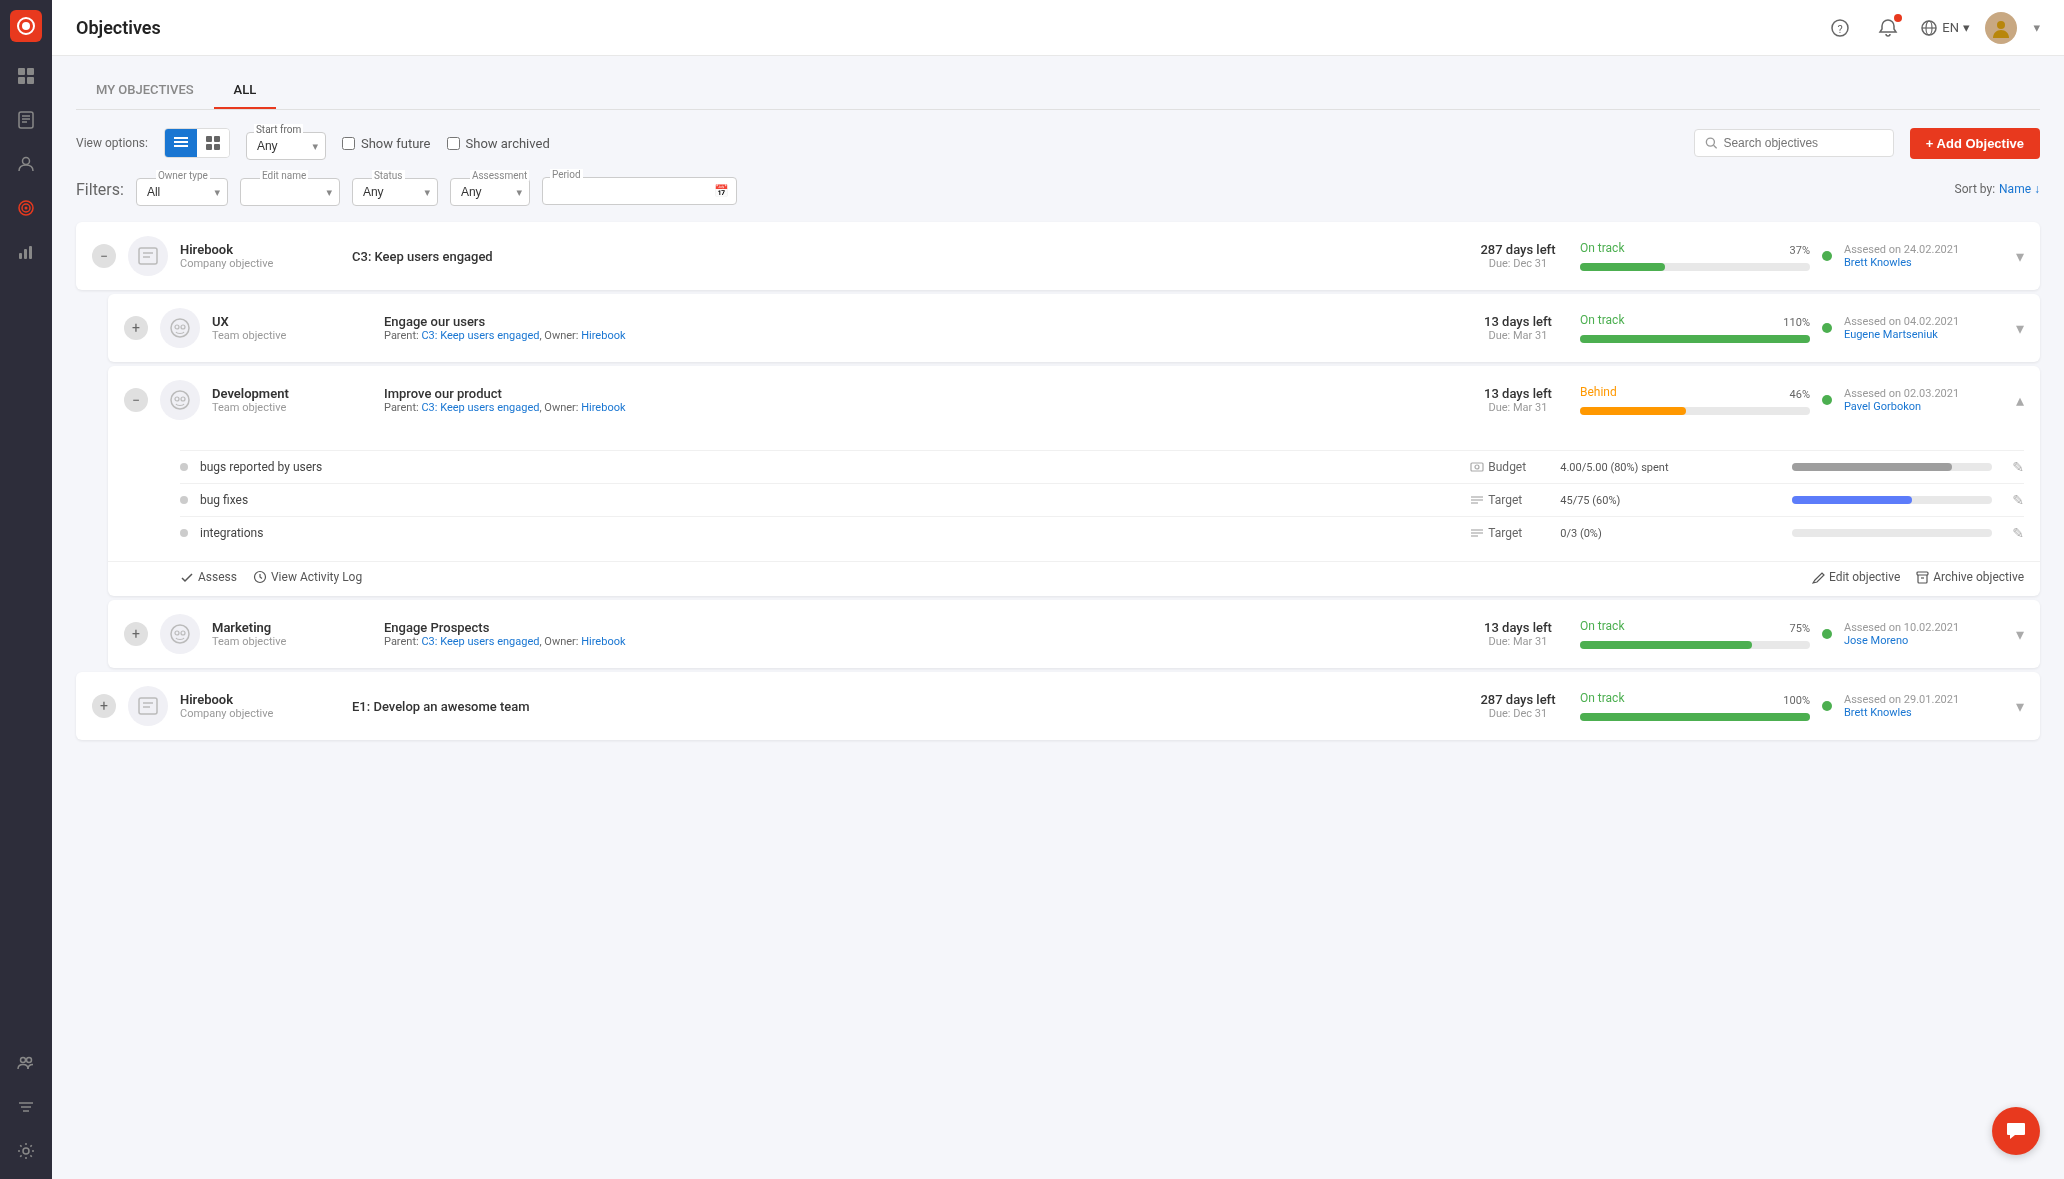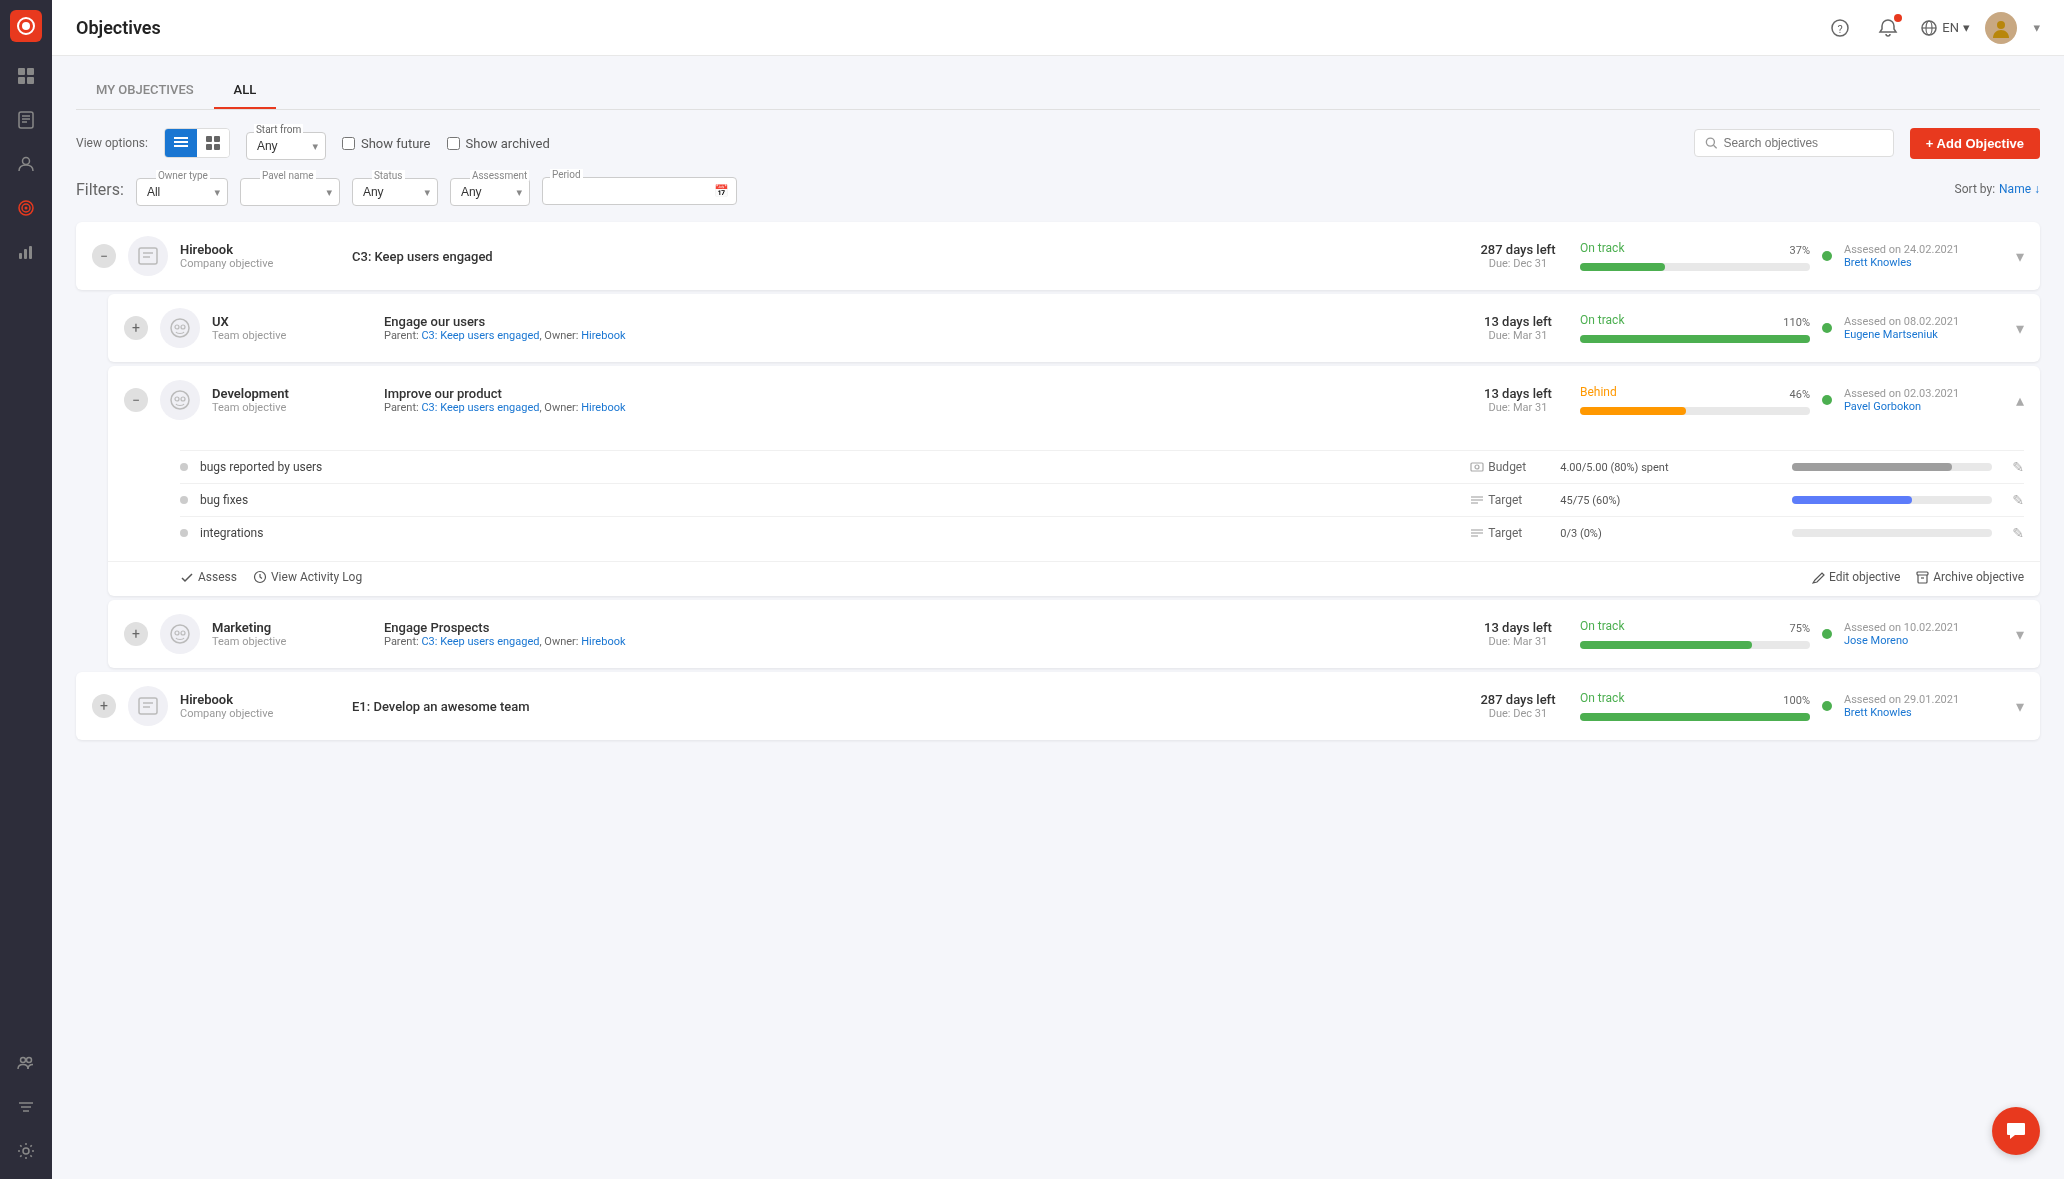--- a/index.html
+++ b/index.html
@@ -271,21 +271,21 @@
     <div class="filters-row">
       <span class="filters-label">Filters:</span>
       <div class="filter-select" style="margin-top:6px; position:relative;">
         <label>Owner type</label>
         <select>
           <option>All</option><option>Company</option><option>Team</option><option>Individual</option>
         </select>
         <span style="position:absolute;right:8px;top:50%;transform:translateY(-50%);color:#888;pointer-events:none;font-size:11px;">▾</span>
       </div>
       <div class="filter-select" style="margin-top:6px; position:relative;">
-        <label>Pavel name</label>
+        <label>Edit name</label>
         <select style="min-width:100px;">
           <option></option>
         </select>
         <span style="position:absolute;right:8px;top:50%;transform:translateY(-50%);color:#888;pointer-events:none;font-size:11px;">▾</span>
       </div>
       <div class="filter-select" style="margin-top:6px; position:relative;">
         <label>Status</label>
         <select>
           <option>Any</option><option>On track</option><option>Behind</option><option>At risk</option>
         </select>
@@ -377,21 +377,21 @@
             <div style="display:flex; justify-content:space-between; align-items:center; margin-bottom:4px;">
               <span class="progress-status status-on-track">On track</span>
               <span style="font-size:11px; color:#666;">110%</span>
             </div>
             <div class="progress-bar-bg">
               <div class="progress-bar-fill" style="width:100%; background:#4caf50;"></div>
             </div>
           </div>
           <div class="obj-dot dot-green"></div>
           <div class="obj-assessed">
-            <div class="assessed-date">Assesed on 08.02.2021</div>
+            <div class="assessed-date">Assesed on 04.02.2021</div>
             <div class="assessed-by">Eugene Martseniuk</div>
           </div>
           <div class="obj-chevron">▾</div>
         </div>
       </div>
 
       <div class="objective-card" style="margin-left:32px;">
         <div class="obj-row">
           <div class="obj-collapse-btn obj-collapse-minus">−</div>
           <div class="obj-icon">

